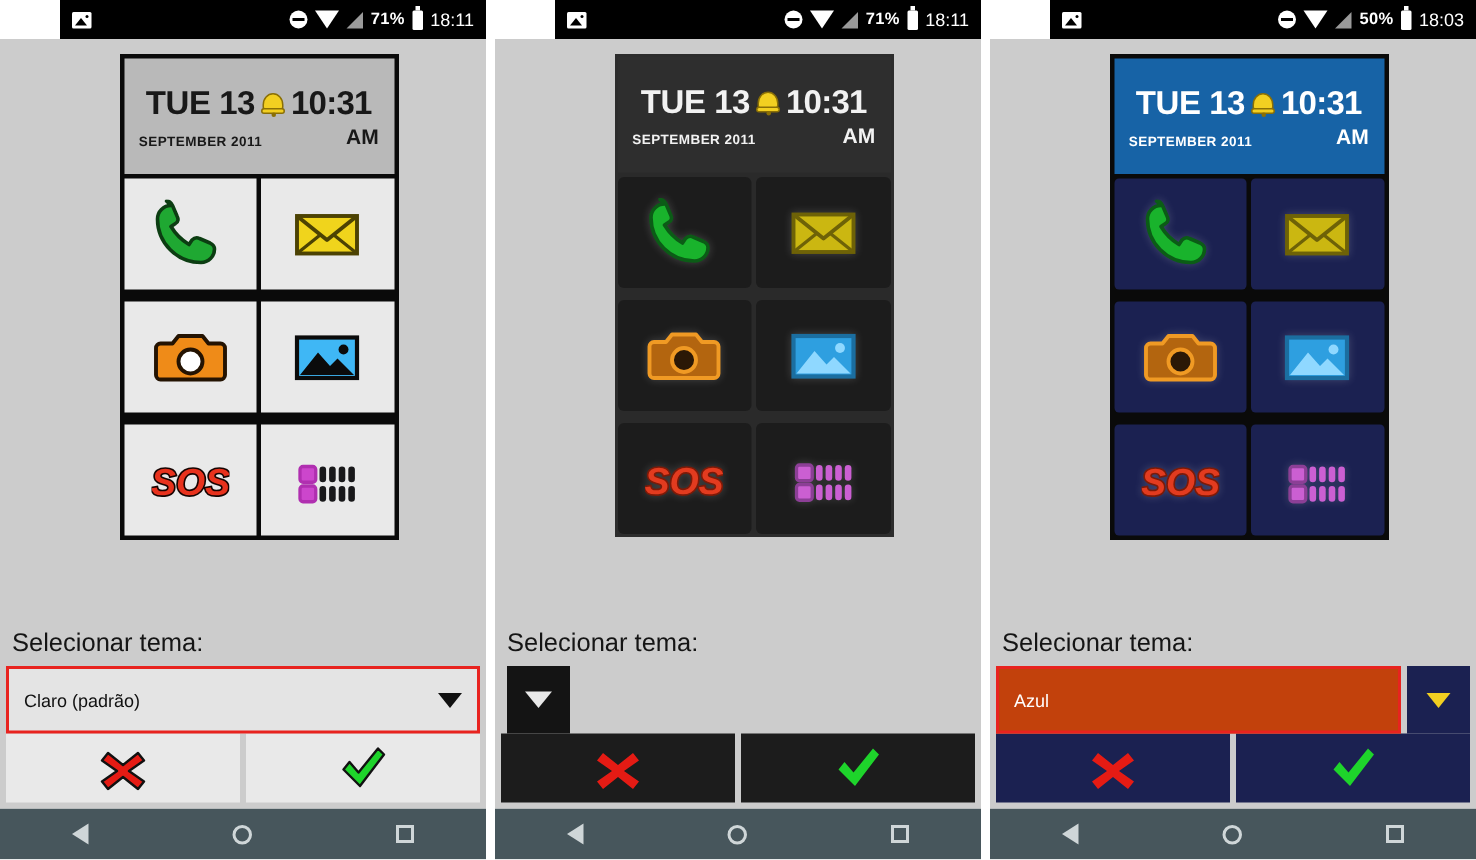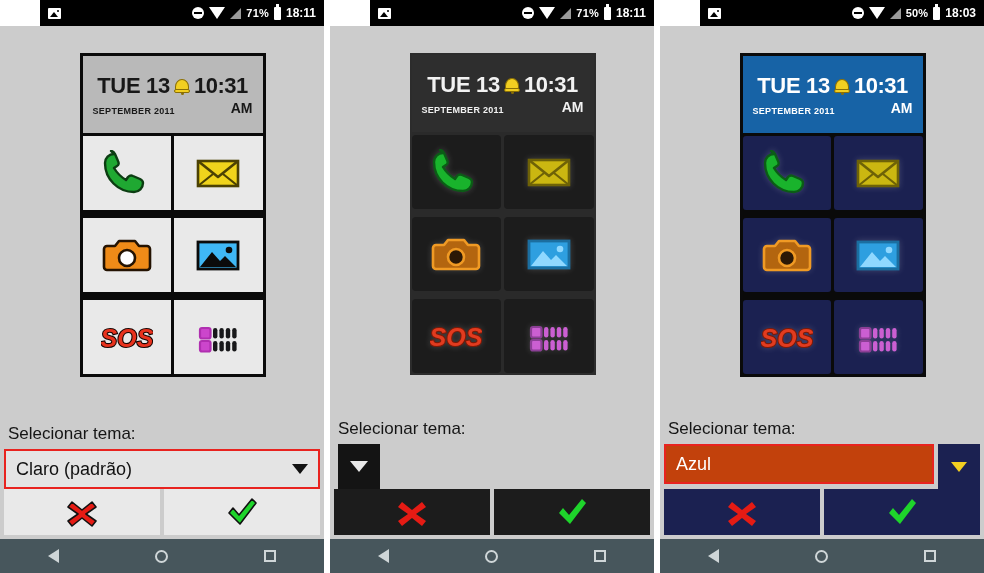--- a/index.html
+++ b/index.html
@@ -68,33 +68,33 @@
   }
   .sb-pct { font-size: 11px; font-weight: bold; letter-spacing: .2px; }
   .ic-batt {
     width: 7px; height: 13px; background: #ffffff; position: relative;
     border-radius: 1px;
   }
   .ic-batt::before {
     content: ""; position: absolute; top: -3px; left: 2px;
     width: 3px; height: 3px; background: #ffffff;
   }
-  .sb-time { font-size: 12px; font-weight: bold; }
+  .sb-time { font-size: 12px; font-weight: normal; }
 
   
   .appbody {
     flex: 1; position: relative;
     display: flex; flex-direction: column;
     background: #cccccc;
   }
 
   .launcher-wrap {
     flex: 1;
     display: flex; align-items: flex-start; justify-content: center;
-    padding-top: 27px;
+    padding-top: 10px;
     margin-left: 21px;
   }
   .launcher {
     width: 186px;
     display: flex; flex-direction: column;
   }
   .theme-light .launcher { border: 3px solid #0a0a0a; background: #0a0a0a; gap: 3px; }
   .theme-dark  .launcher { border: 2px solid #2c2c2c; background: #2a2a2a; gap: 3px; }
   .theme-blue  .launcher { border: 3px solid #0a0a0a; background: #0a0a0a; gap: 3px; }
 
@@ -157,25 +157,25 @@
   .ico { width: 52px; height: 46px; }
   .theme-dark .ico, .theme-blue .ico { filter: drop-shadow(0 0 3px rgba(255,255,255,.18)); }
 
   
   .selector-area { padding: 0 4px 0 4px; }
   .sel-label {
     font-size: 17px; color: #151515; padding: 4px 4px 5px 4px;
   }
   .sel-row { display: flex; align-items: stretch; gap: 0; }
   .sel-field {
-    flex: 1; height: 40px;
+    flex: 1; height: 45px;
     border: 2.5px solid #e8231f;
     display: flex; align-items: center;
     padding: 8px 10px;
-    font-size: 18px;
+    font-size: 12px;
     position: relative;
   }
   .theme-light .sel-field { background: #e4e4e4; color: #111111; }
   .theme-dark  .sel-field { background: #e9e9e9; color: #111111; }
   .theme-blue  .sel-field { background: #c2410c; color: #ffffff; }
 
   .caret-inline {
     margin-left: auto;
     width: 0; height: 0;
     border-left: 8px solid transparent; border-right: 8px solid transparent;

